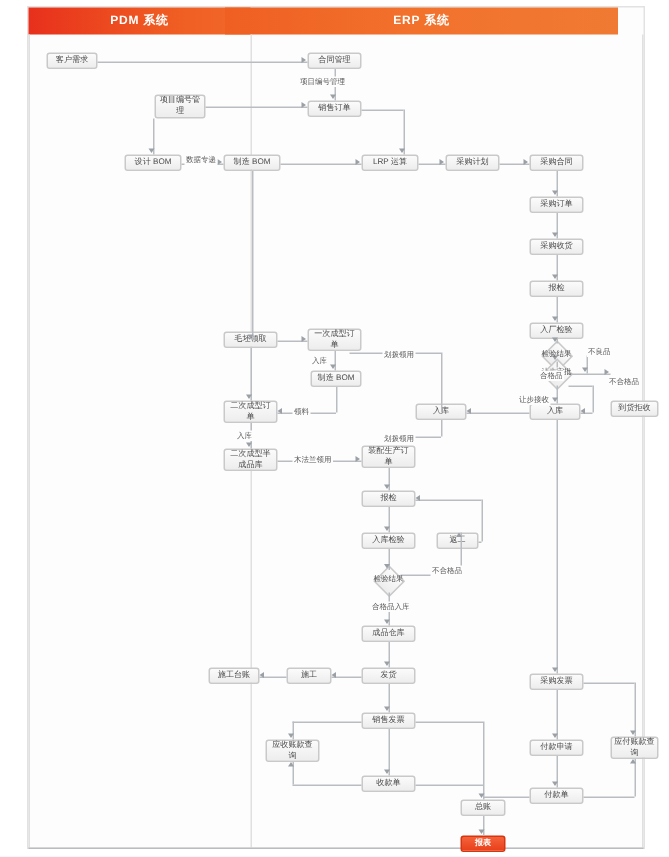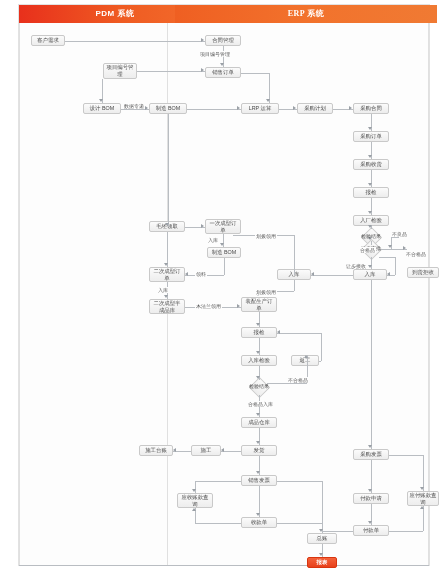--- a/index.html
+++ b/index.html
@@ -2,22 +2,22 @@
 <html><head>
 <meta charset="utf-8">
 <style>
   html,body{margin:0;padding:0;background:#f2f3f5;}
   body{font-family:"Liberation Sans","DejaVu Sans",sans-serif;}
   #page{position:relative;width:446px;height:571px;background:#fff;overflow:hidden;}
   #canvas{position:absolute;left:18px;top:4px;width:410px;height:560px;
           background:#fdfdfd;border:1px solid #e2e2e2;}
   .hdr{position:absolute;top:0;height:18px;line-height:18px;text-align:center;
        color:#fff;font-size:8px;font-weight:bold;letter-spacing:.5px;}
-  .hdr-pdm{left:0;width:148px;background:linear-gradient(90deg,#e8301c 0%,#ef5b22 60%,#f2692a 100%);padding-left:22px;}
-  .hdr-erp{left:156px;width:262px;background:linear-gradient(90deg,#ef5f22 0%,#f2722c 50%,#f07a33 100%);font-family:Liberation Serif, serif;}
+  .hdr-pdm{left:0;width:148px;background:linear-gradient(90deg,#e8301c 0%,#ef5b22 60%,#f2692a 100%);}
+  .hdr-erp{left:131px;width:262px;background:linear-gradient(90deg,#ef5f22 0%,#f2722c 50%,#f07a33 100%);}
   .lane{position:absolute;top:18px;width:0;border-left:1px solid #e0e0e0;height:542px;}
   .node{position:absolute;box-sizing:border-box;background:linear-gradient(180deg,#fbfbfb 0%,#ededed 100%);
         border:1px solid #c9c9c9;border-radius:2px;color:#4a4a4a;font-size:5.4px;
         display:flex;align-items:center;justify-content:center;text-align:center;
         line-height:1.25;padding:0 1px;box-shadow:0 0 0 0 rgba(0,0,0,0);}
   .node.final{background:linear-gradient(180deg,#f4623a 0%,#e8401b 100%);border-color:#d8350f;color:#fff;font-weight:bold;}
   .dia{position:absolute;box-sizing:border-box;background:linear-gradient(180deg,#fbfbfb 0%,#ededed 100%);
        border:1px solid #c9c9c9;transform:rotate(45deg);}
   .dia-lbl{position:absolute;font-size:5px;color:#4a4a4a;text-align:center;
            display:flex;align-items:center;justify-content:center;line-height:1.1;pointer-events:none;}

